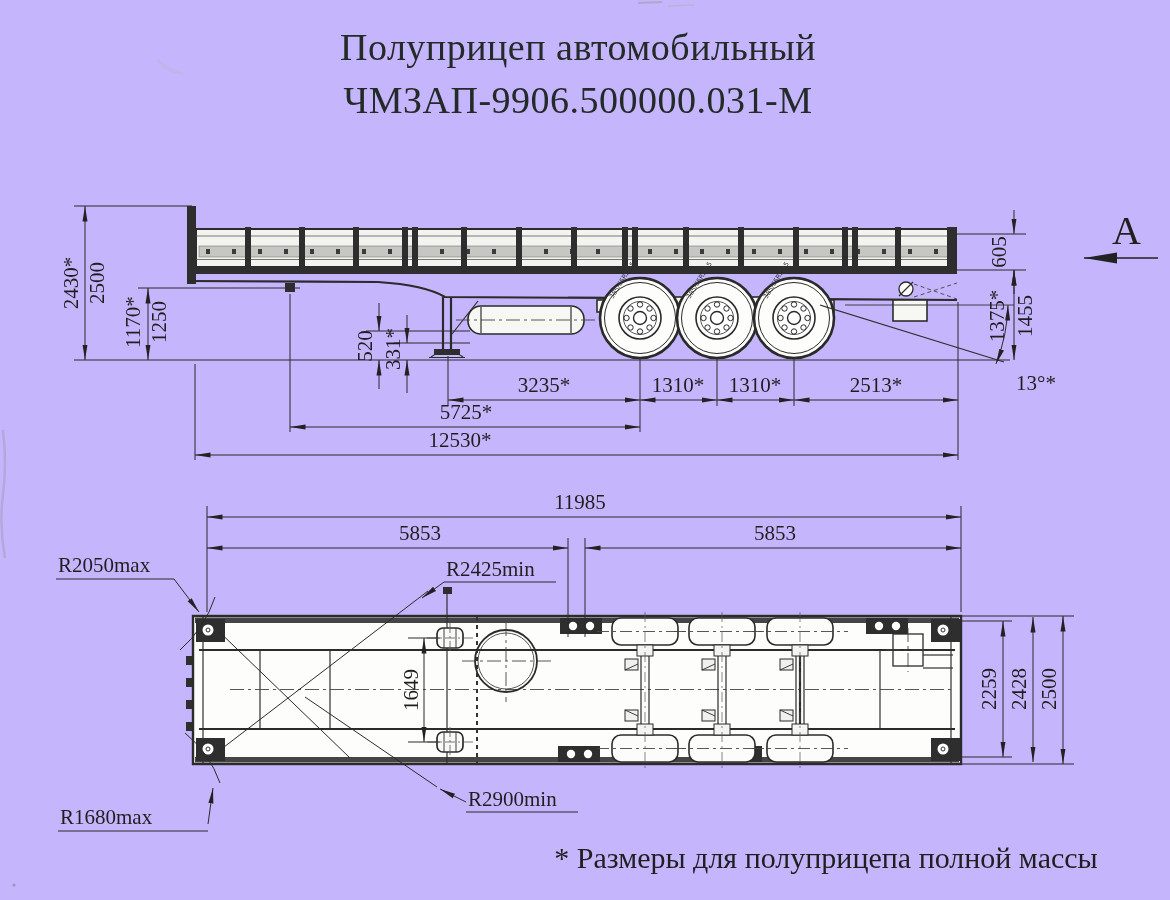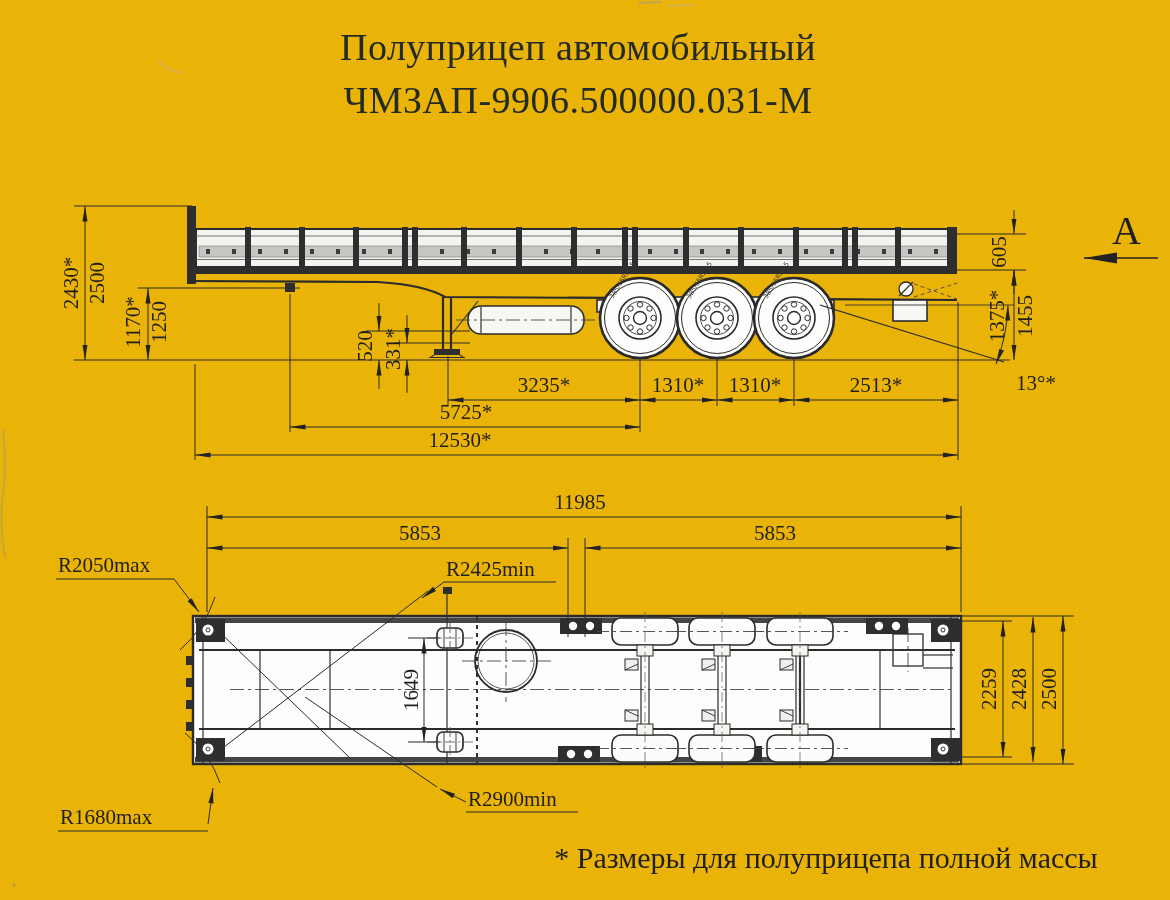--- a/index.html
+++ b/index.html
@@ -1,16 +1,16 @@
 <!DOCTYPE html>
 <html><head>
 <meta charset="utf-8">
 <style>
   html,body{margin:0;padding:0;background:#e8e8e8;}
-  .page{position:relative;width:1170px;height:900px;background:#eab308;overflow:hidden;
+  .page{position:relative;width:1170px;height:900px;background:#c4b5fd;overflow:hidden;
         font-family:"Liberation Serif",serif;color:#1e1e1e;}
   svg{display:block}
   text{fill:#1f1f1f;font-family:"Liberation Serif",serif;}
   .t-title{font-size:38px;letter-spacing:.5px;fill:#232a27;}
   .t-dim{font-size:21px;}
   .t-rad{font-size:21px;}
   .t-note{font-size:30px;}
   .t-view{font-size:40px;}
   .t-tire{font-size:6.5px;font-family:"DejaVu Sans",sans-serif;fill:#333;}
   .ln{stroke:#2b2b2b;stroke-width:2.2;fill:none;}

